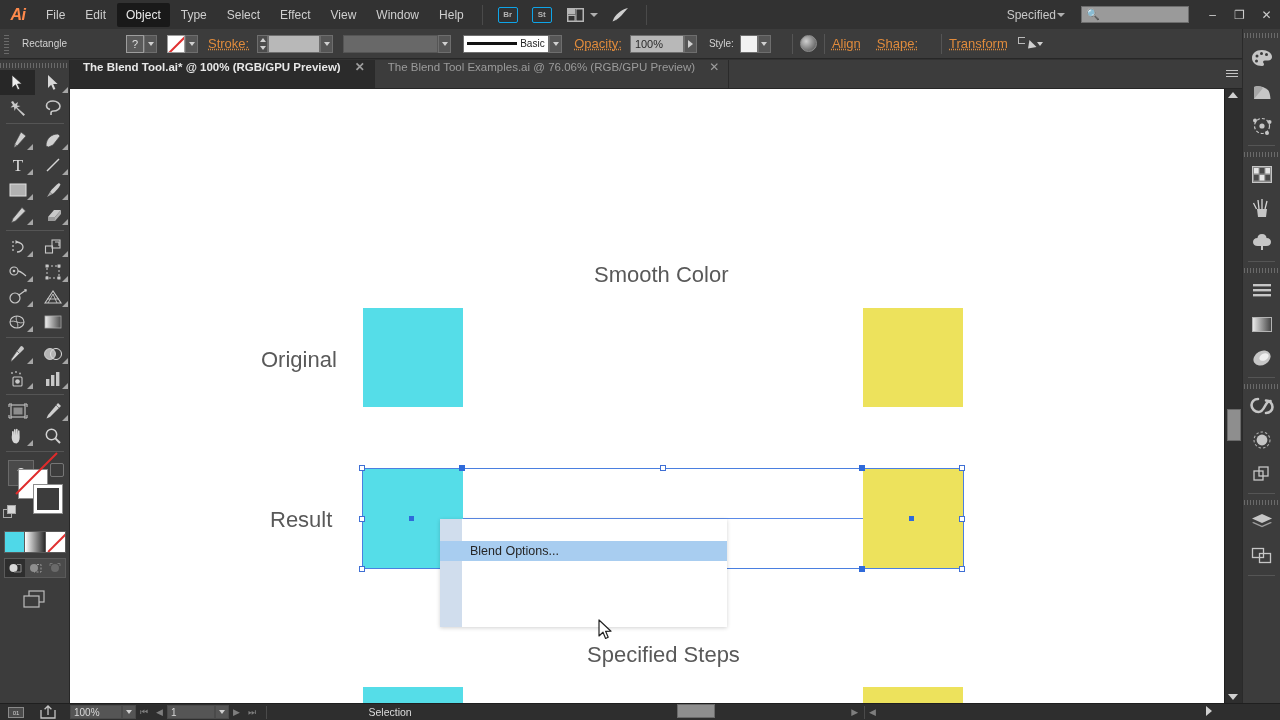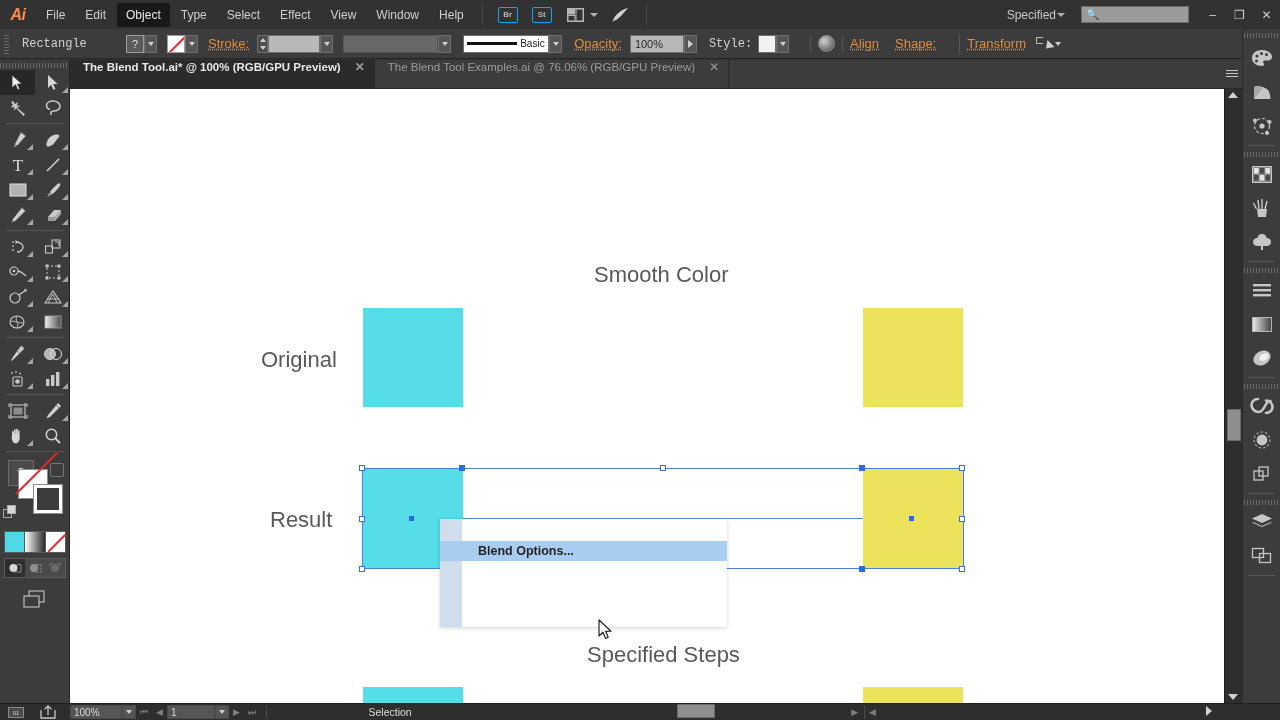--- a/index.html
+++ b/index.html
@@ -58,21 +58,21 @@
     position: absolute; left: 0; top: 29px; width: 1280px; height: 30px;
     background: #3c3c3c; display: flex; align-items: center;
     border-bottom: 1px solid #272727;
   }
   .grip {
     width: 8px; height: 22px; margin-left: 2px; margin-right: 4px;
     background-image: repeating-linear-gradient(to bottom, #6a6a6a 0 1px, transparent 1px 3px);
     background-size: 5px 3px; background-repeat: repeat-y;
     background-position: 2px 2px;
   }
-  .ctrl-label { color: #d2d2d2; font-size: 12px; white-space: nowrap; font-family: Liberation Mono, monospace; }
+  .ctrl-label { color: #d2d2d2; font-size: 10px; white-space: nowrap; }
   .ctrl-link { color: #e08b3c; font-size: 13px; text-decoration: underline;
                text-decoration-style: dotted; white-space: nowrap; }
   .swatch-q {
     width: 18px; height: 18px; background: #5a5a5a; border: 1px solid #9d9d9d;
     color: #e0e0e0; font-size: 11px; display: flex; align-items: center;
     justify-content: center;
   }
   .swatch-none {
     width: 18px; height: 18px; background: #ffffff; border: 1px solid #9d9d9d;
     position: relative; overflow: hidden;
@@ -279,22 +279,22 @@
   .center-pt {
     position: absolute; width: 5px; height: 5px; background: #2f6ada;
   }
 
   
   .ctxmenu {
     position: absolute; background: #ffffff;
     box-shadow: 0 1px 4px rgba(0,0,0,0.18);
   }
   .ctxmenu .item {
-    height: 20px; display: flex; align-items: center; padding-left: 8px;
-    font-size: 12.5px; color: #262626; white-space: nowrap; font-weight: bold;
+    height: 20px; display: flex; align-items: center; 
+    font-size: 12.5px; color: #262626; white-space: nowrap;
   }
   .ctxmenu .item.hl { background: #a8cdf0; }
   .ctx-gutter {
     position: absolute; left: 0; top: 0; width: 22px; height: 100%;
     background: rgba(150,180,215,0.45);
   }
   .cursor-arrow { position: absolute; pointer-events: none; }
 
   
   .vscroll {

